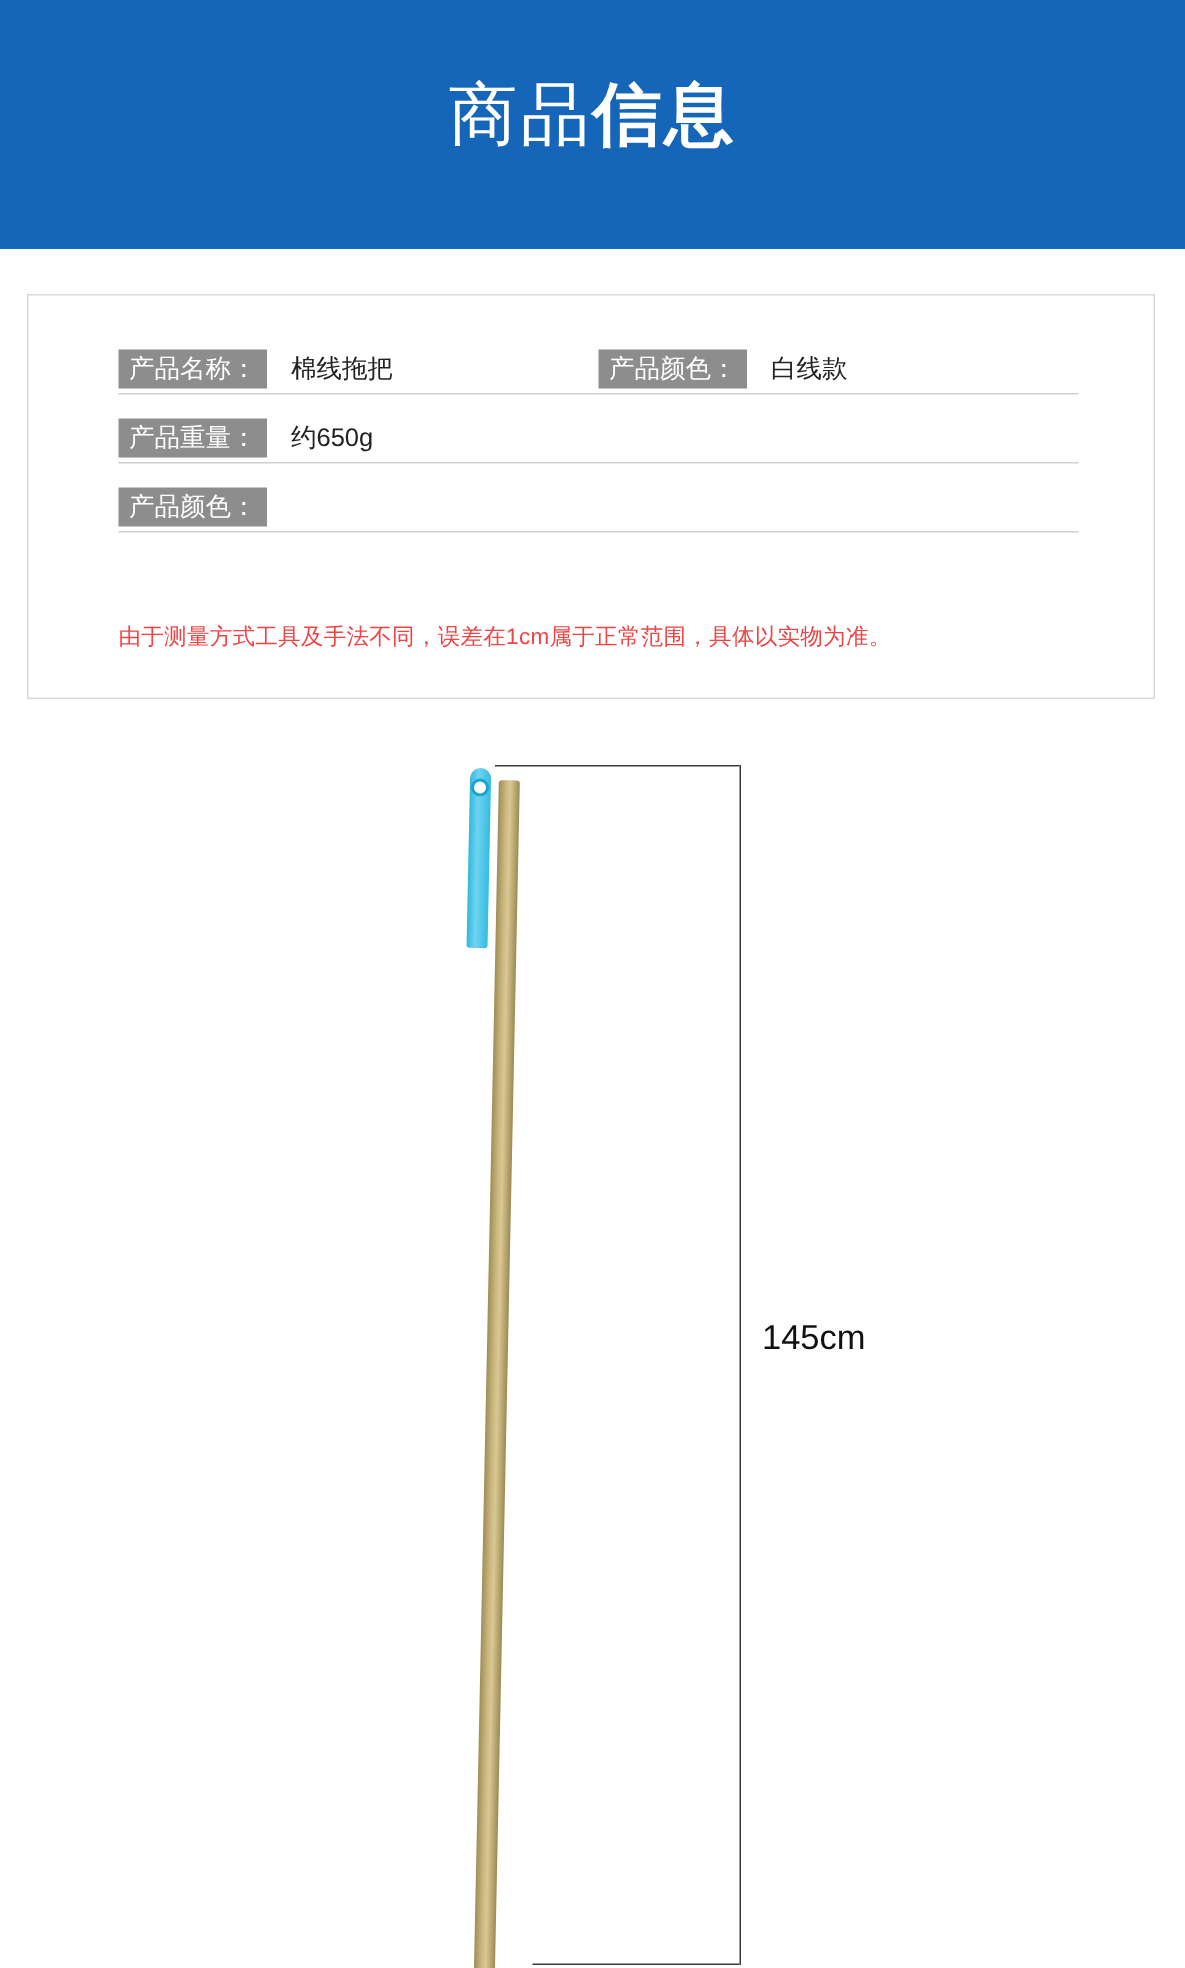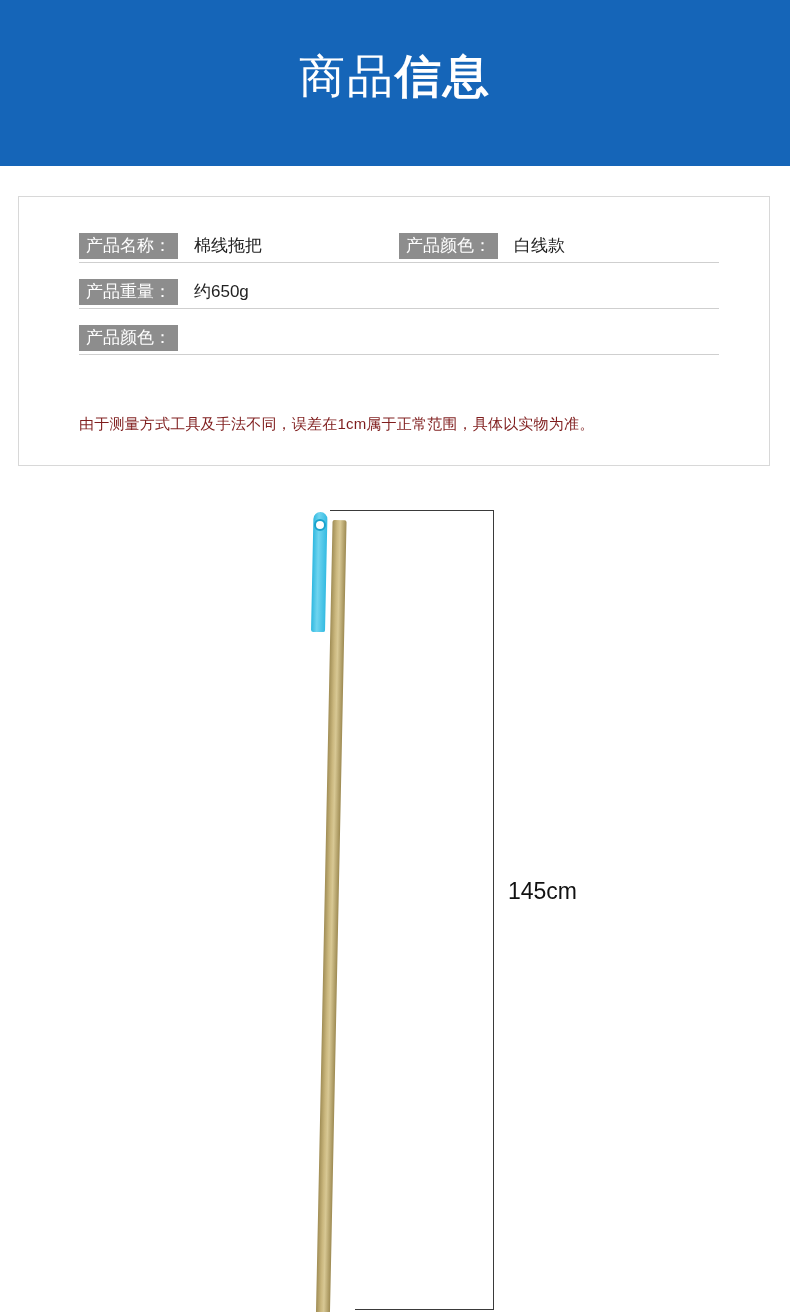--- a/index.html
+++ b/index.html
@@ -94,21 +94,21 @@
   }
   .spec-row.split .cell-left {
     width: 320px;
   }
   .spec-note {
     position: absolute;
     left: 60px;
     top: 218px;
     width: 660px;
     font-size: 15px;
-    color: #7f1d1d;
+    color: #ef4444;
     letter-spacing: 0.2px;
   }
 
   
   .photo-area {
     position: absolute;
     left: 0;
     top: 470px;
     width: 701px;
     height: 842px;

